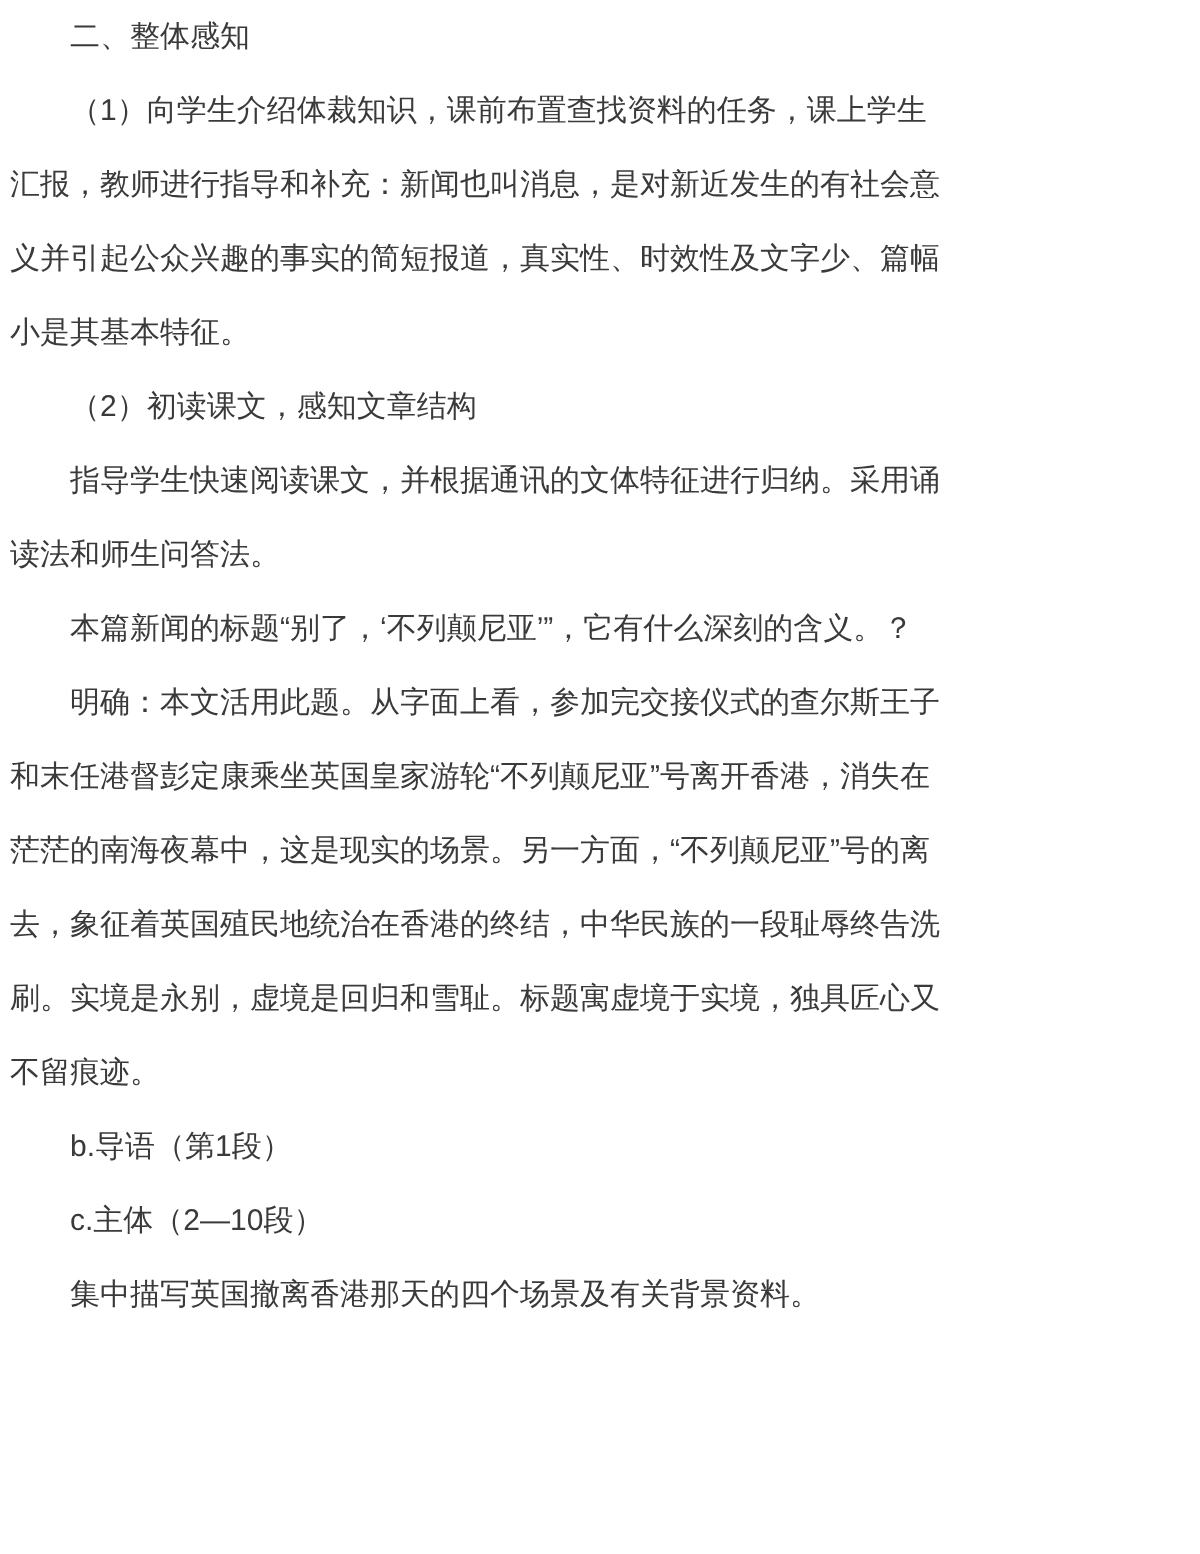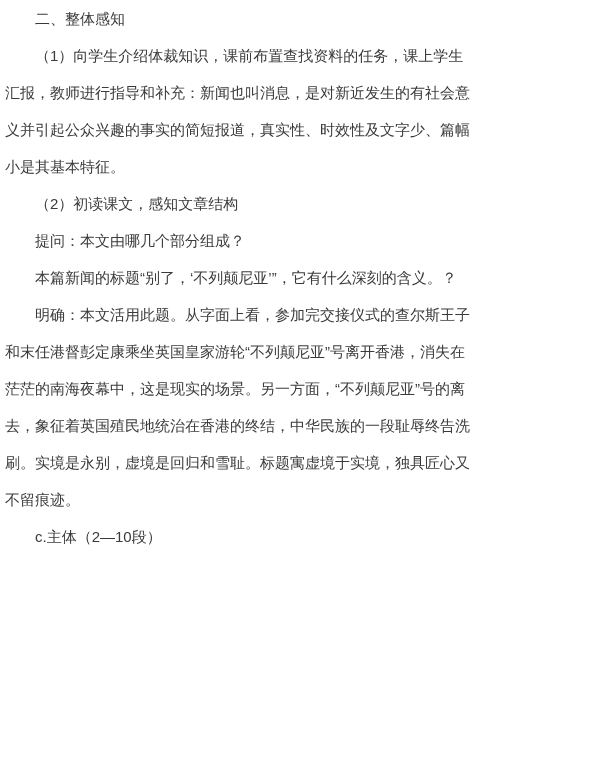--- a/index.html
+++ b/index.html
@@ -30,18 +30,20 @@
     white-space: normal;
   }
 </style>
 </head>
 <body>
 
 <main class="doc-page">
   <p>二、整体感知</p>
   <p>（1）向学生介绍体裁知识，课前布置查找资料的任务，课上学生汇报，教师进行指导和补充：新闻也叫消息，是对新近发生的有社会意义并引起公众兴趣的事实的简短报道，真实性、时效性及文字少、篇幅小是其基本特征。</p>
   <p>（2）初读课文，感知文章结构</p>
-  <p>提问：本文由哪几个部分组成？</p>
+  <p>指导学生快速阅读课文，并根据通讯的文体特征进行归纳。采用诵读法和师生问答法。</p>
   <p>本篇新闻的标题“别了，‘不列颠尼亚’”，它有什么深刻的含义。？</p>
   <p>明确：本文活用此题。从字面上看，参加完交接仪式的查尔斯王子和末任港督彭定康乘坐英国皇家游轮“不列颠尼亚”号离开香港，消失在茫茫的南海夜幕中，这是现实的场景。另一方面，“不列颠尼亚”号的离去，象征着英国殖民地统治在香港的终结，中华民族的一段耻辱终告洗刷。实境是永别，虚境是回归和雪耻。标题寓虚境于实境，独具匠心又不留痕迹。</p>
+  <p>b.导语（第1段）</p>
   <p>c.主体（2—10段）</p>
+  <p>集中描写英国撤离香港那天的四个场景及有关背景资料。</p>
 
 </main>
 
 </body></html>

